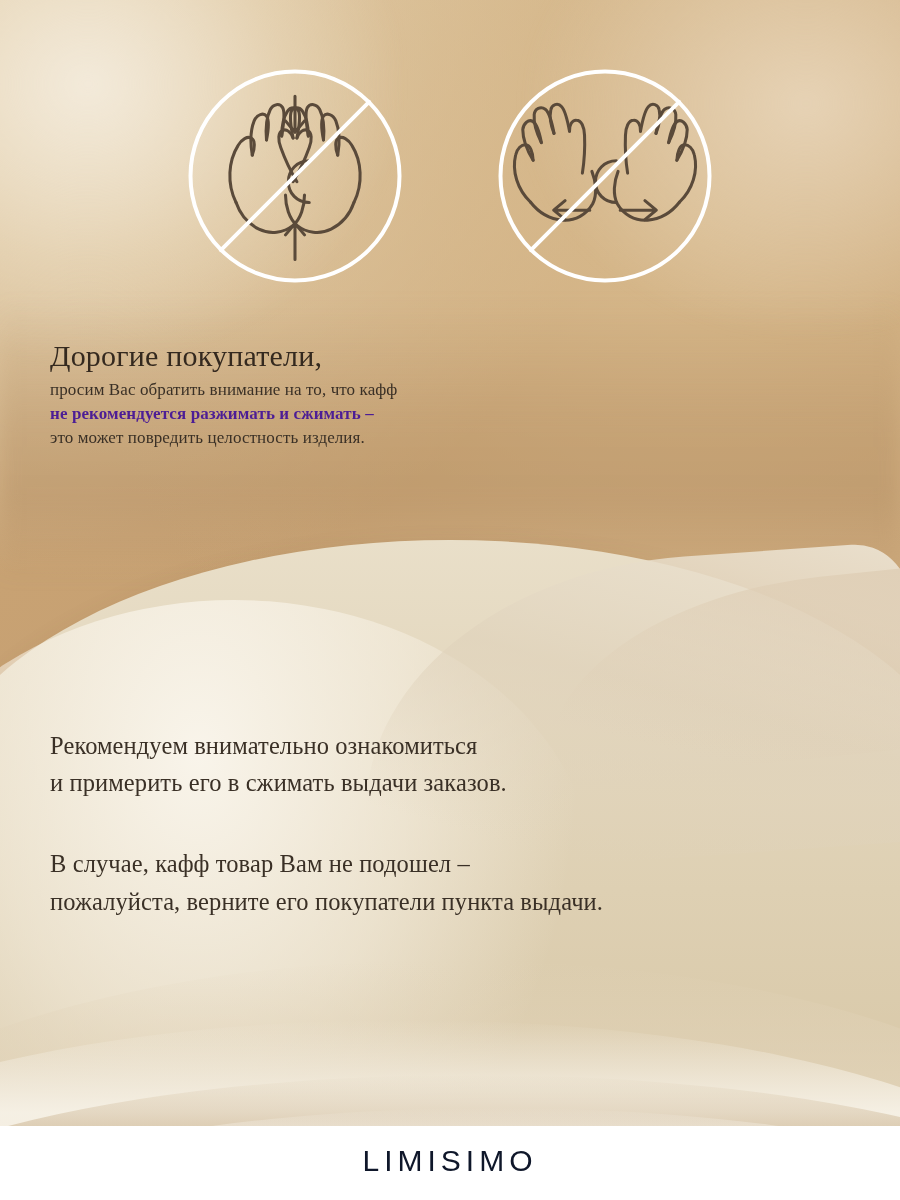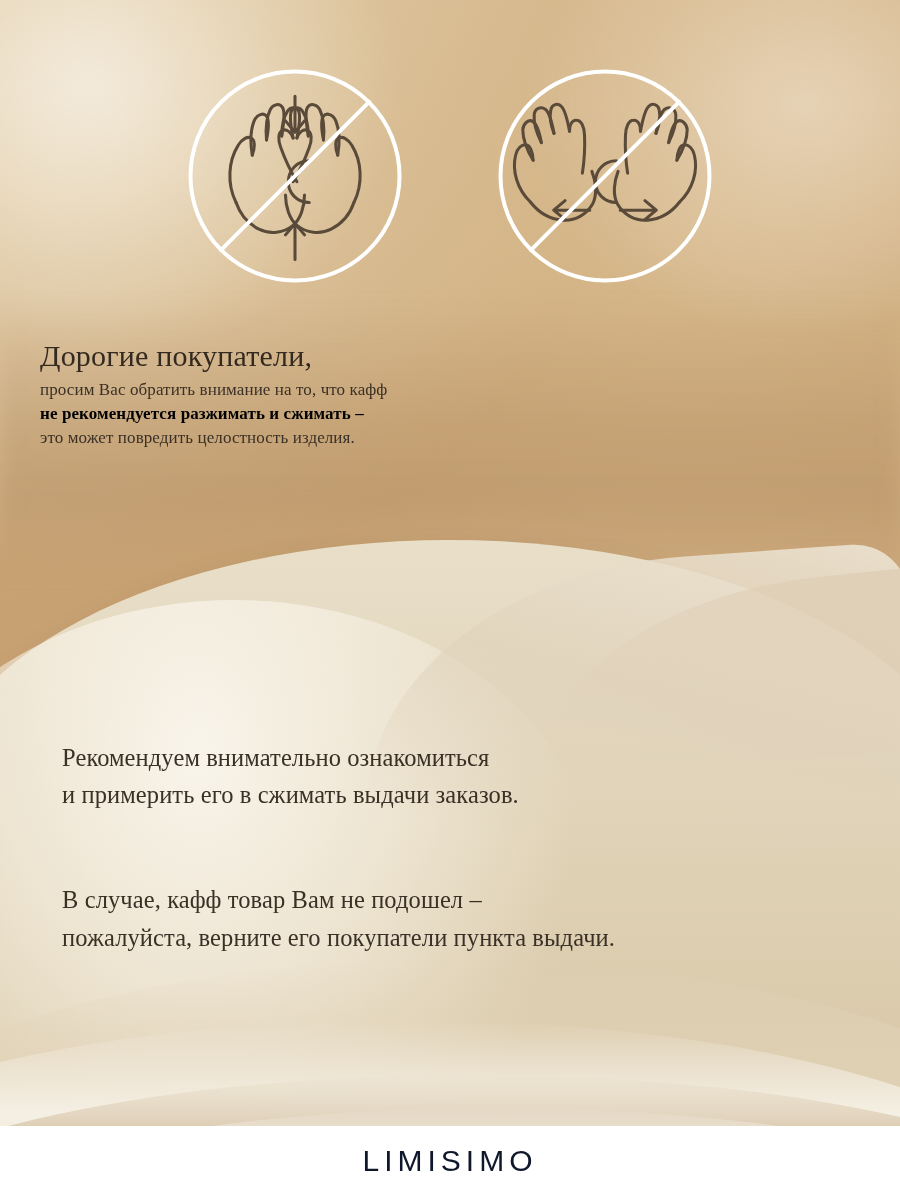--- a/index.html
+++ b/index.html
@@ -165,21 +165,21 @@
   }
   .icon-wrap svg {
     display: block;
     width: 100%;
     height: 100%;
   }
 
   
   .text-top {
     position: absolute;
-    left: 40px;
+    left: 50px;
     top: 336px;
     width: 800px;
     z-index: 6;
     color: #3c3228;
   }
   .heading {
     font-size: 30px;
     line-height: 1.32;
     letter-spacing: 0.2px;
     margin: 0 0 2px 0;
@@ -187,33 +187,33 @@
   }
   .line {
     font-size: 17px;
     line-height: 1.42;
     letter-spacing: 0.1px;
     color: #3a3026;
     white-space: nowrap;
   }
   .line.bold {
     font-weight: bold;
-    color: #000000;
+    color: #4c1d95;
   }
 
   .text-bottom {
     position: absolute;
     left: 50px;
     top: 727px;
     width: 820px;
     z-index: 6;
     color: #3a3026;
   }
   .para {
-    margin: 12px;
+    margin: 0;
   }
   .para .line {
     font-size: 24.5px;
     line-height: 1.52;
   }
   .para-gap {
     height: 44px;
   }
 
   

